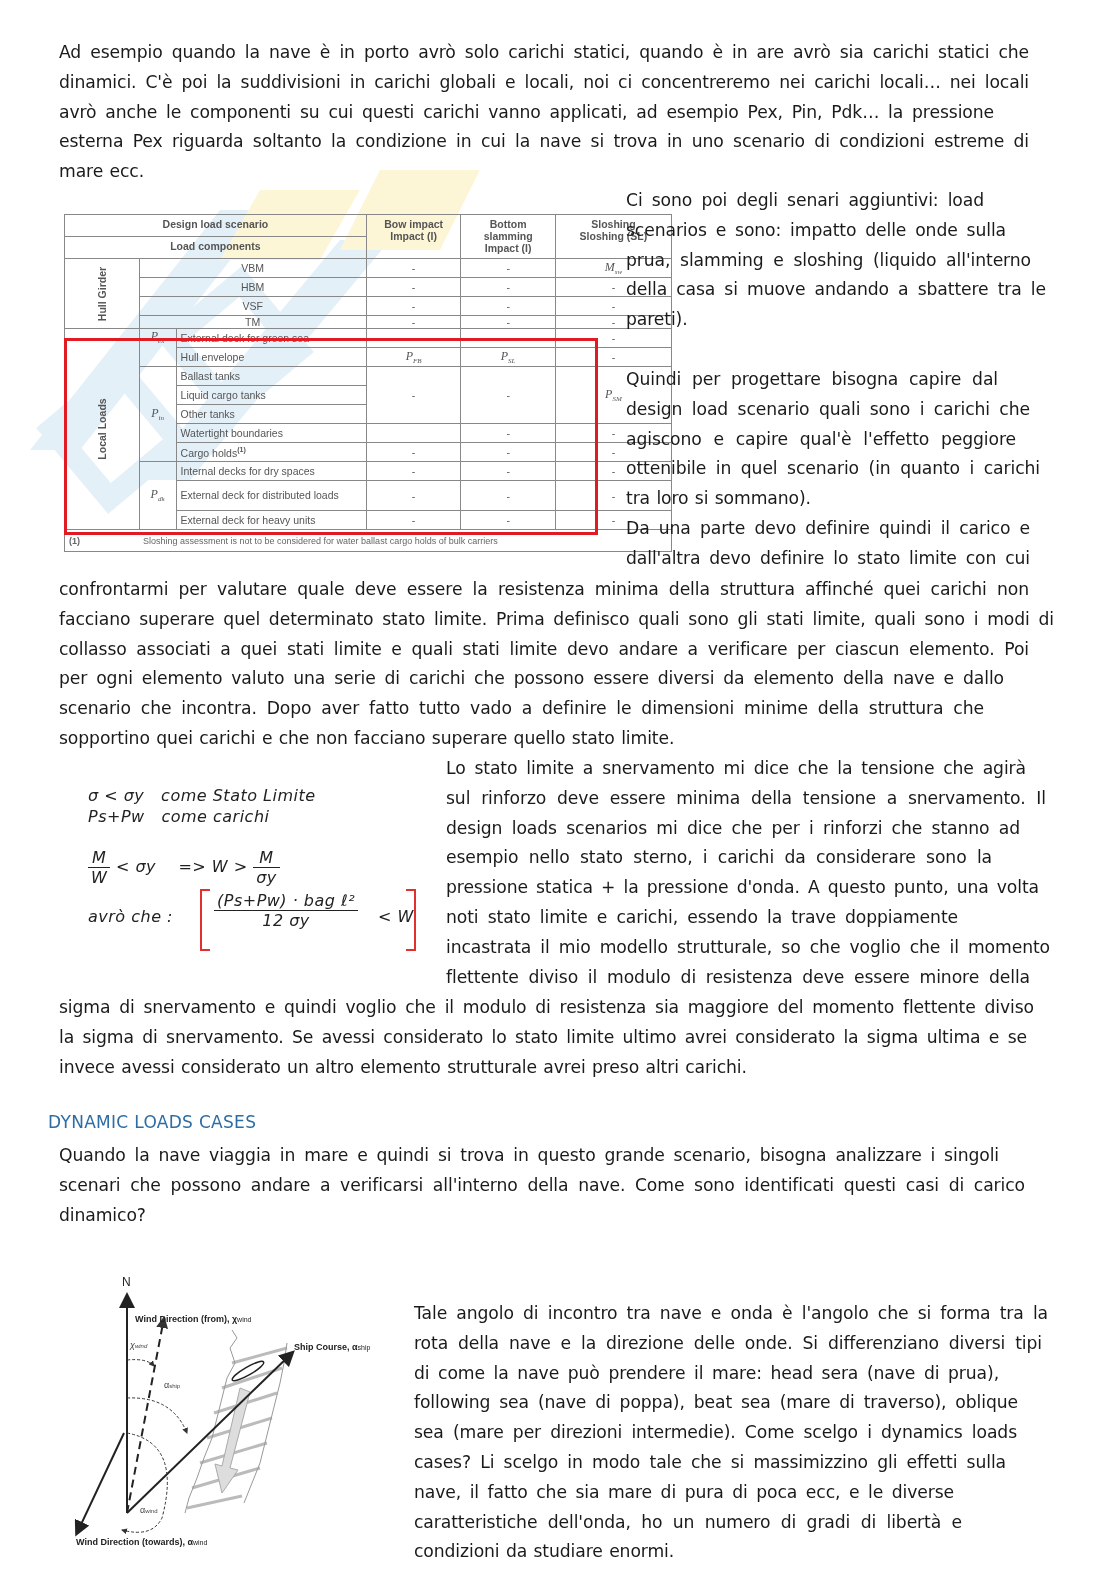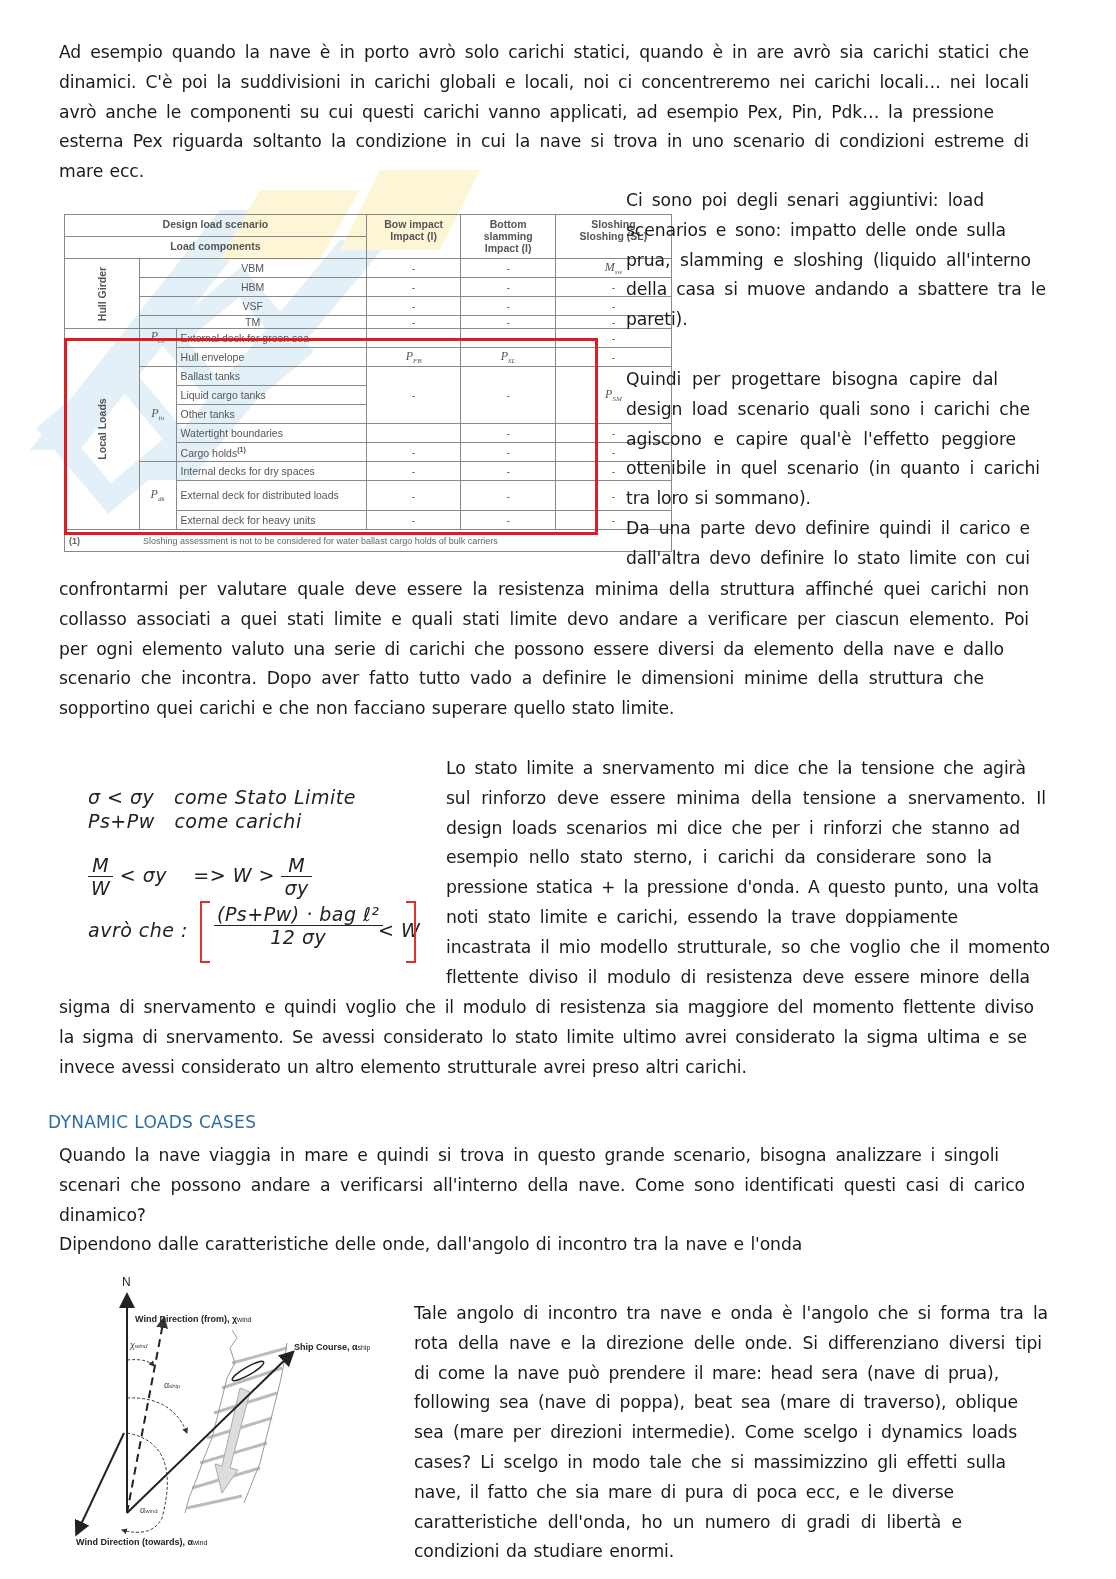--- a/index.html
+++ b/index.html
@@ -36,21 +36,21 @@
     .sym { font-style: italic; font-family: "Liberation Serif", serif; font-size: 12px; }
     .sym sub { font-size: 7px; }
     .foot { font-size: 9px; color: #666; }
     .redbox {
       position: absolute; left: 64px; top: 338px; width: 534px; height: 197px;
       border: 3px solid #e01b24; box-sizing: border-box; pointer-events: none; z-index: 2;
     }
     
     .hand {
       position: absolute; z-index: 1; font-family: "DejaVu Sans", sans-serif;
-      font-size: 19px; color: #222; font-style: italic; letter-spacing: 0.5px;
+      font-size: 16px; color: #222; font-style: italic; letter-spacing: 0.5px;
     }
     .frac { display: inline-block; text-align: center; vertical-align: middle; }
     .frac .num { display: block; border-bottom: 1.5px solid #222; padding: 0 3px; }
     .frac .den { display: block; padding: 0 3px; }
     .bracket {
       position: absolute; border: 2.5px solid #e03030; width: 8px; height: 58px;
     }
     .bracket.l { border-right: none; }
     .bracket.r { border-left: none; }
     
@@ -204,20 +204,21 @@
   <span class="ln jl" style="width:404px;">design load scenario quali sono i carichi che</span>
   <span class="ln jl" style="width:390px;">agiscono e capire qual'è l'effetto peggiore</span>
   <span class="ln jl" style="width:414px;">ottenibile in quel scenario (in quanto i carichi</span>
   <span class="ln">tra loro si sommano).</span>
   <span class="ln jl" style="width:404px;">Da una parte devo definire quindi il carico e</span>
   <span class="ln jl" style="width:404px;">dall'altra devo definire lo stato limite con cui</span>
 </div>
 
 <div class="p" style="left:59px; top:575px; width:995px;">
   <span class="ln jl" style="width:970px;">confrontarmi per valutare quale deve essere la resistenza minima della struttura affinché quei carichi non</span>
+  <span class="ln jl" style="width:995px;">facciano superare quel determinato stato limite. Prima definisco quali sono gli stati limite, quali sono i modi di</span>
   <span class="ln jl" style="width:970px;">collasso associati a quei stati limite e quali stati limite devo andare a verificare per ciascun elemento.  Poi</span>
   <span class="ln jl" style="width:945px;">per ogni elemento valuto una serie di carichi che possono essere diversi da elemento della nave e dallo</span>
   <span class="ln jl" style="width:925px;">scenario che incontra. Dopo aver fatto tutto vado a definire le dimensioni minime della struttura che</span>
   <span class="ln">sopportino quei carichi e che non facciano superare quello stato limite.</span>
 </div>
 
 <div class="hand" style="left:88px; top:786px; width:340px;">
   <div>
     <span>σ &lt; σy</span>&nbsp;&nbsp;
     <span>come  Stato Limite</span>
@@ -260,21 +261,20 @@
   <span class="ln jl" style="width:968px;">la sigma di snervamento. Se avessi considerato lo stato limite ultimo avrei considerato la sigma ultima e se</span>
   <span class="ln">invece avessi considerato un altro elemento strutturale avrei preso altri carichi.</span>
 </div>
 
 <h2 class="heading">DYNAMIC LOADS CASES</h2>
 
 <div class="p" style="left:59px; top:1141px; width:970px;">
   <span class="ln jl" style="width:940px;">Quando la nave viaggia in mare e quindi si trova in questo grande scenario, bisogna analizzare i singoli</span>
   <span class="ln jl" style="width:966px;">scenari che possono andare a verificarsi all'interno della nave. Come sono identificati questi casi di carico</span>
   <span class="ln">dinamico?</span>
-  <span class="ln">Dipendono dalle caratteristiche delle onde, dall'angolo di incontro tra la nave e l'onda</span>
 </div>
 
 <svg class="diagram" viewBox="0 0 330 280">
   <defs>
     <marker id="ah" markerWidth="8" markerHeight="8" refX="6" refY="4" orient="auto">
       <path d="M0,0 L8,4 L0,8 z" fill="#222"></path>
     </marker>
     <marker id="ahs" markerWidth="6" markerHeight="6" refX="5" refY="3" orient="auto">
       <path d="M0,0 L6,3 L0,6 z" fill="#333"></path>
     </marker>

